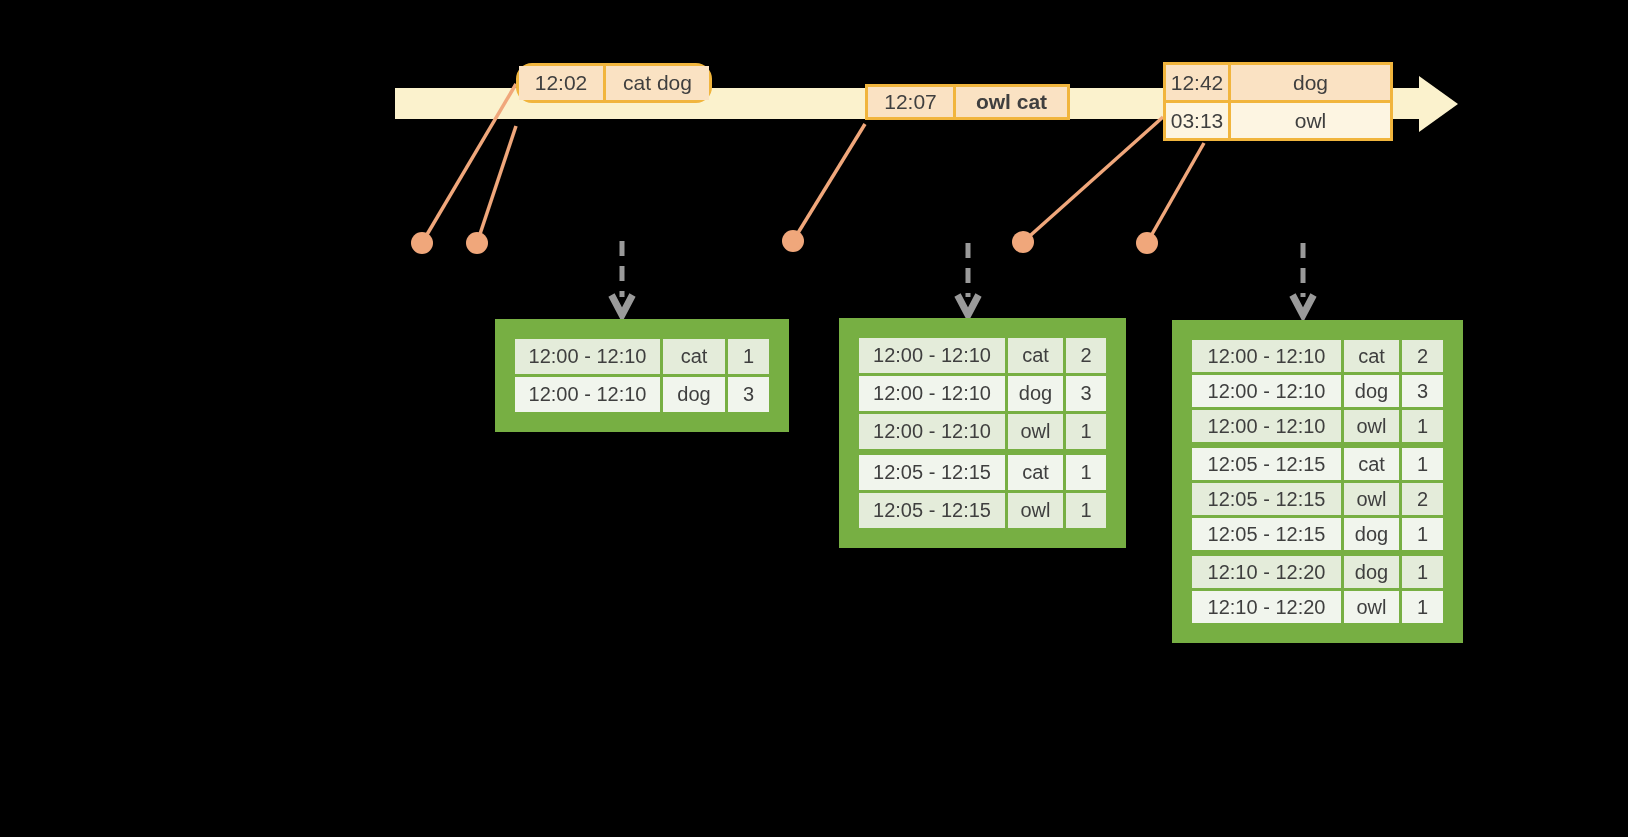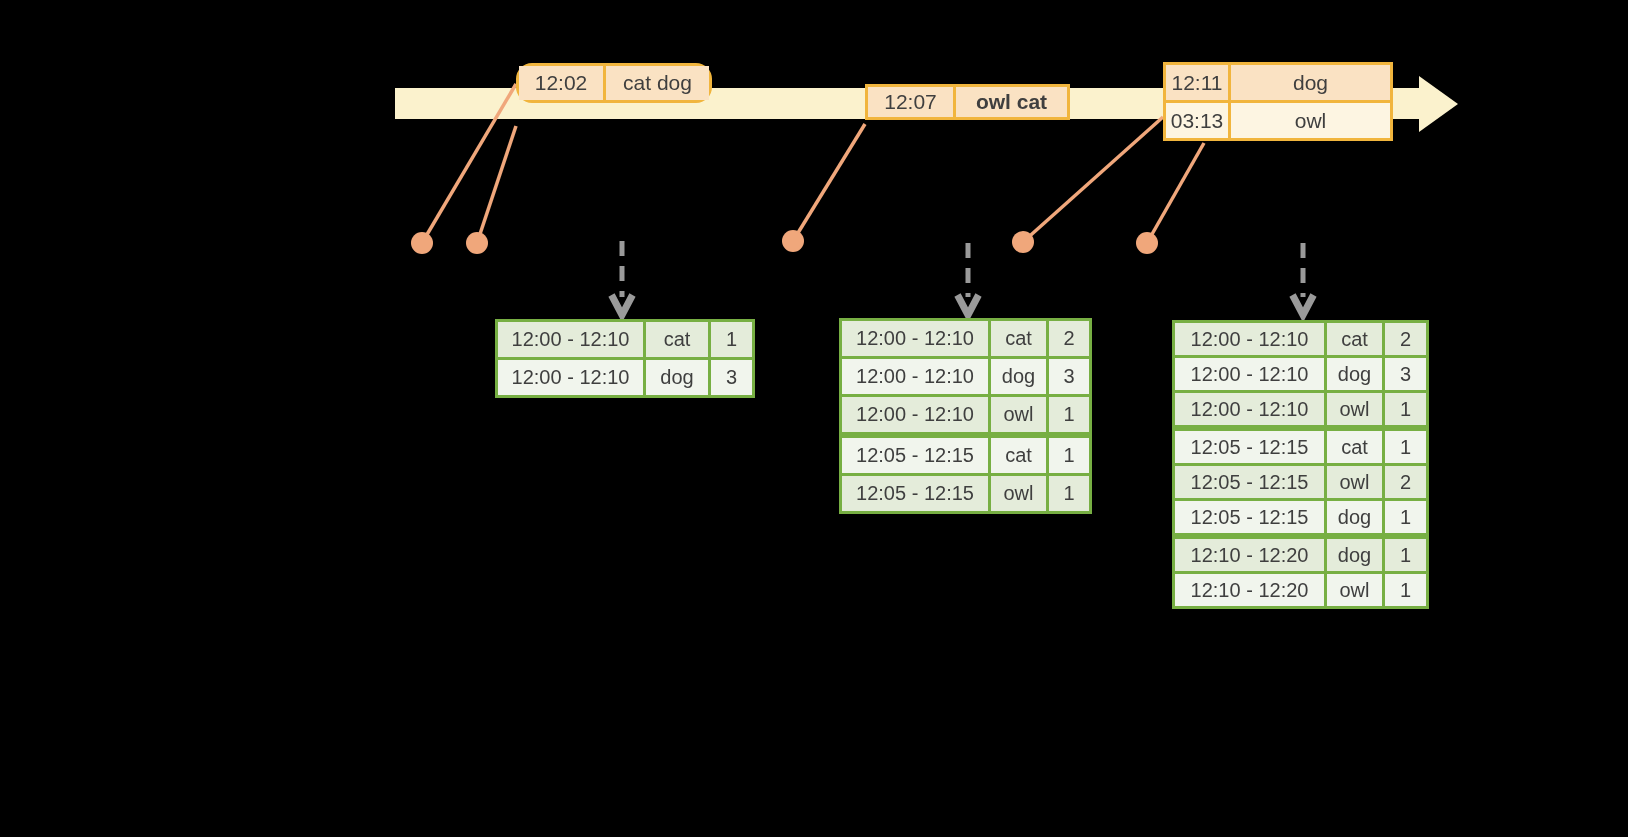--- a/index.html
+++ b/index.html
@@ -24,21 +24,21 @@
   .etable{position:absolute;z-index:3;background:var(--event-border);padding:3px;
     display:flex;flex-direction:column;gap:3px;font-size:21px;}
   .etable .row{display:flex;gap:3px;}
   .etable .cell{display:flex;align-items:center;justify-content:center;}
   .etable .row.dark .cell{background:var(--event-row-dark);}
   .etable .row.light .cell{background:var(--event-row-light);}
   #events-1{left:516px;top:63px;border-radius:16px;}  #events-1 .row{height:34px;} #events-1 .c0{width:84px;} #events-1 .c1{width:103px;}
   #events-2{left:865px;top:84px;}  #events-2 .row{height:30px;} #events-2 .c0{width:85px;} #events-2 .c1{width:111px;font-weight:bold;}
   #events-3{left:1163px;top:62px;} #events-3 .row{height:35px;} #events-3 .c0{width:62px;} #events-3 .c1{width:159px;}
   
-  .rtable{position:absolute;z-index:3;background:var(--result-border);padding:3px;
+  .rtable{position:absolute;z-index:3;background:var(--result-border);padding:20px;
     display:flex;flex-direction:column;gap:3px;font-size:20px;}
   .rtable .row{display:flex;gap:3px;}
   .rtable .row.break{margin-top:3px;}
   .rtable .cell{display:flex;align-items:center;justify-content:center;}
   .rtable .row.dark .cell{background:var(--result-row-dark);}
   .rtable .row.light .cell{background:var(--result-row-light);}
   #counts-1{left:495px;top:319px;} #counts-1 .row{height:35px;} #counts-1 .c0{width:145px;} #counts-1 .c1{width:62px;} #counts-1 .c2{width:41px;}
   #counts-2{left:839px;top:318px;} #counts-2 .row{height:35px;} #counts-2 .c0{width:146px;} #counts-2 .c1{width:55px;} #counts-2 .c2{width:40px;}
   #counts-3{left:1172px;top:320px;} #counts-3 .row{height:32px;} #counts-3 .c0{width:149px;} #counts-3 .c1{width:55px;} #counts-3 .c2{width:41px;}
 </style>
@@ -78,21 +78,21 @@
       </div>
     </div>
   <div class="etable" id="events-2">
       <div class="row dark">
         <div class="cell c0">12:07</div>
         <div class="cell c1">owl cat</div>
       </div>
     </div>
   <div class="etable" id="events-3">
       <div class="row dark">
-        <div class="cell c0">12:11</div>
+        <div class="cell c0">12:42</div>
         <div class="cell c1">dog</div>
       </div>
       <div class="row light">
         <div class="cell c0">03:13</div>
         <div class="cell c1">owl</div>
       </div>
     </div>
 
   <div class="rtable" id="counts-1">
       <div class="row dark">

